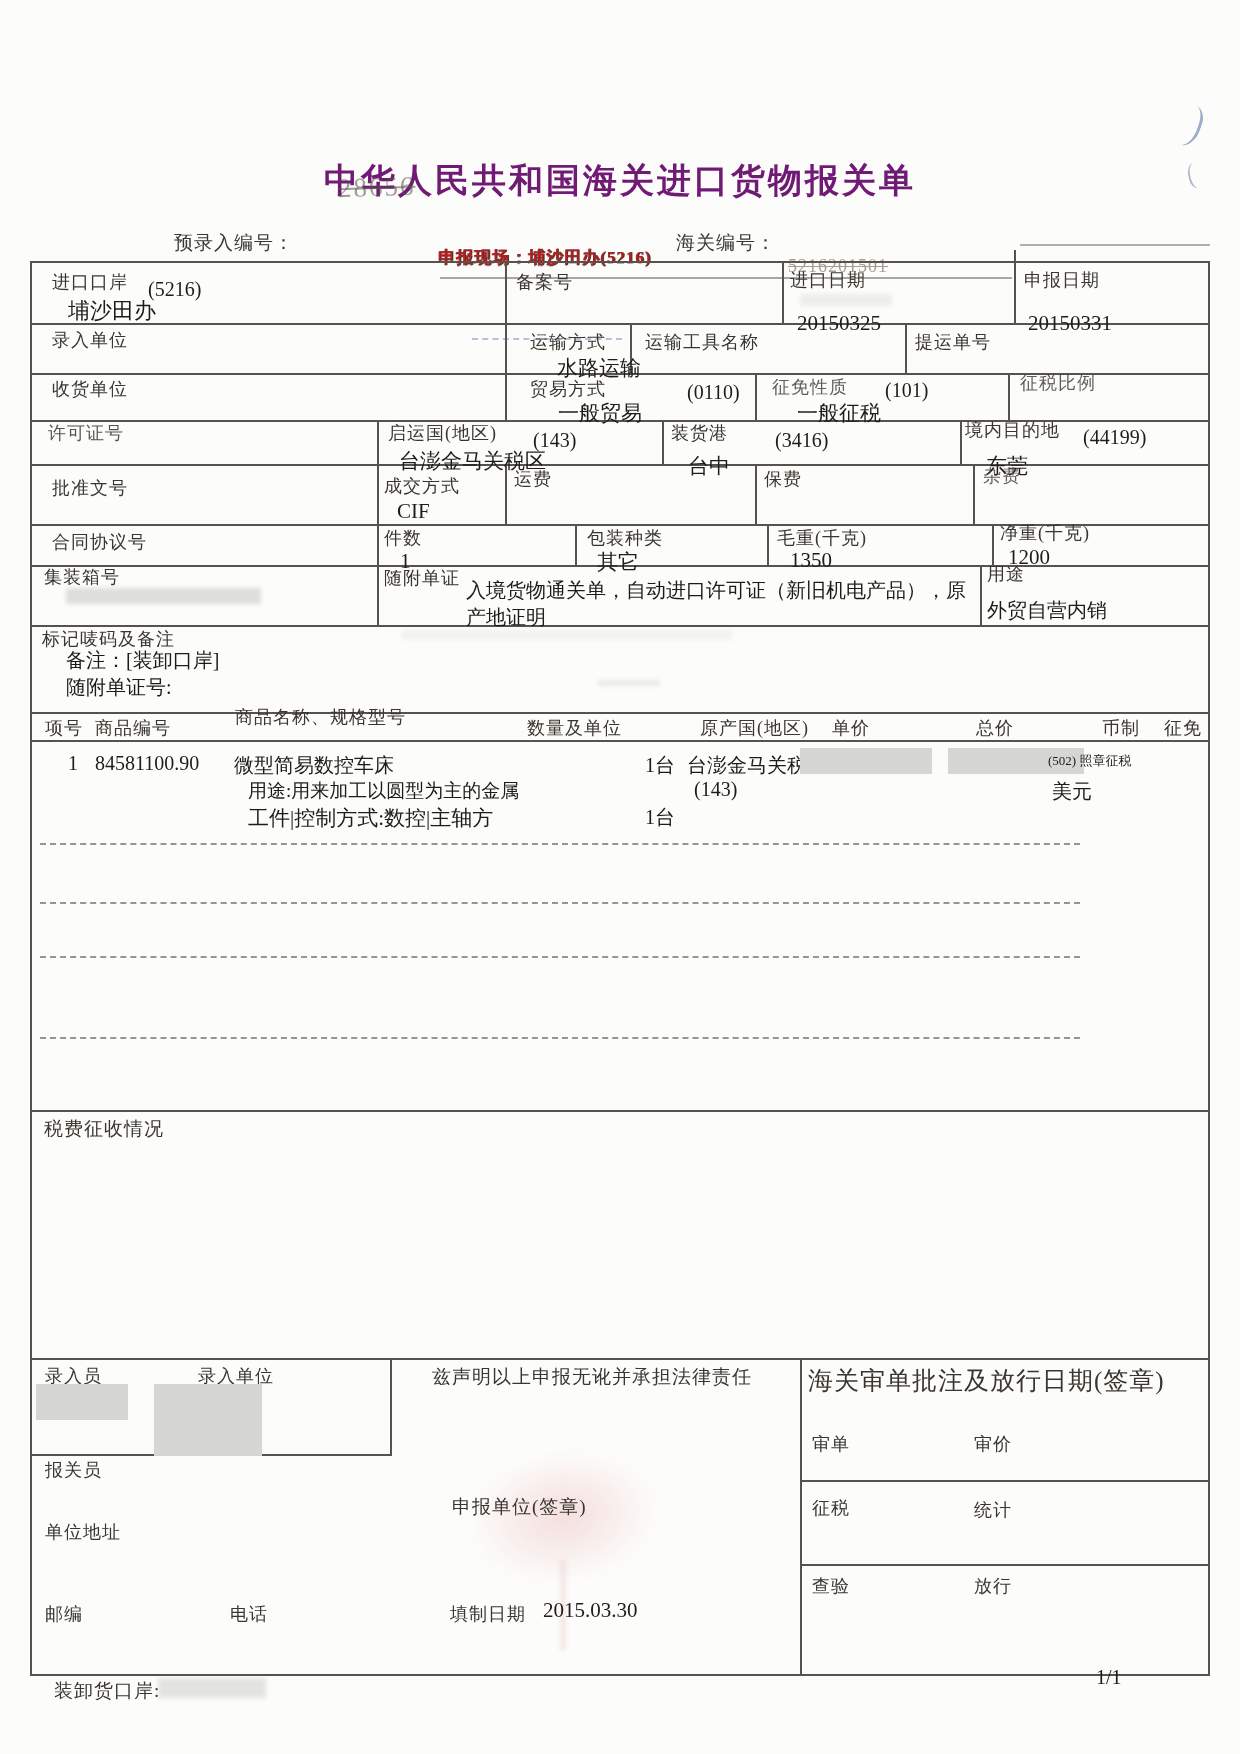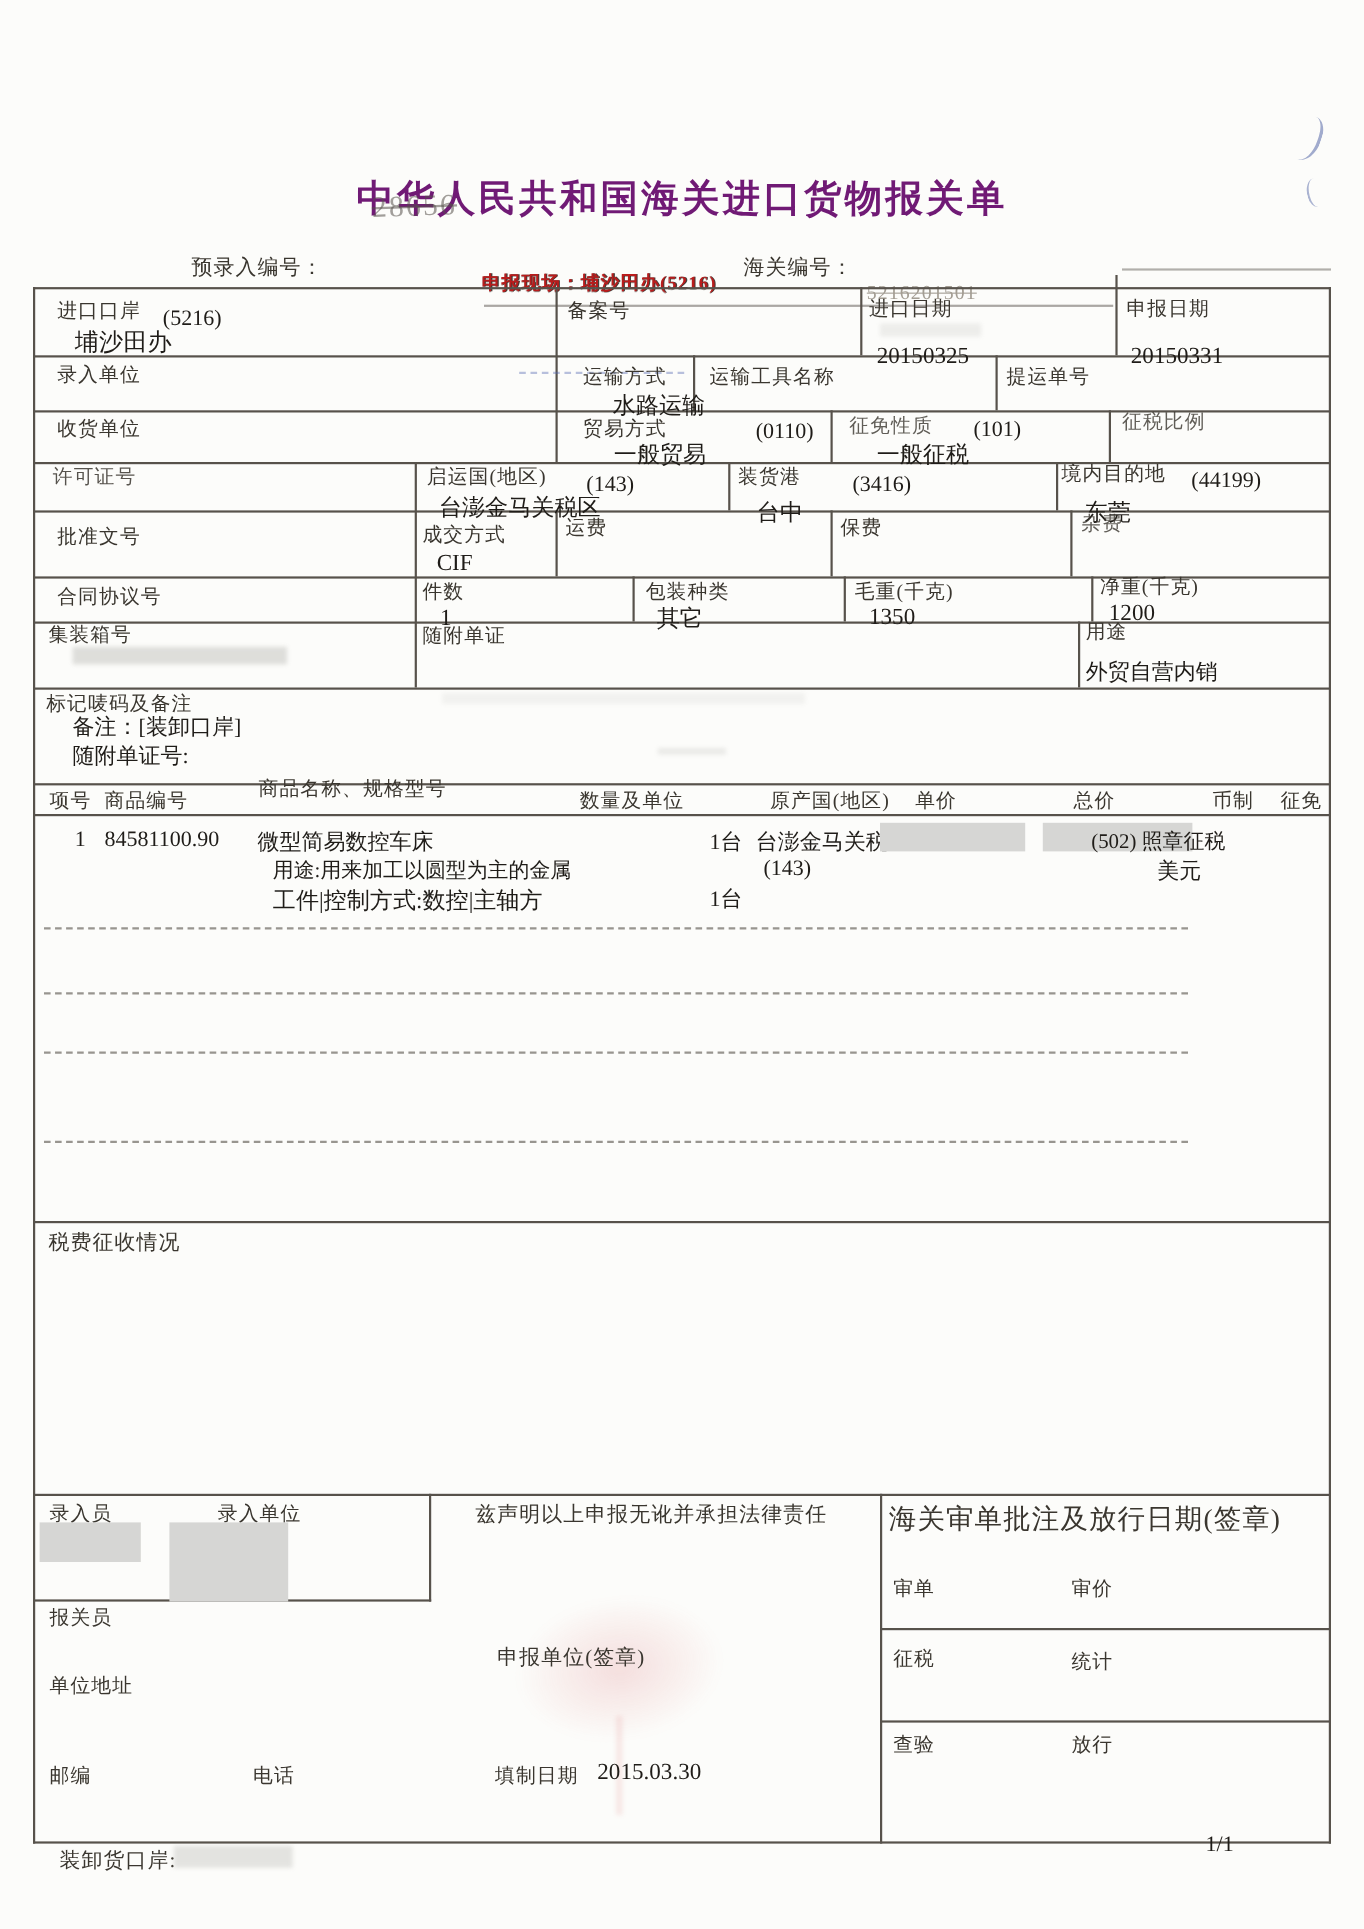--- a/index.html
+++ b/index.html
@@ -131,20 +131,21 @@
   <div class="lbl" style="left:587px;top:526px;">包装种类</div>
   <div class="val" style="left:597px;top:548px;font-size:21px;">其它</div>
   <div class="lbl" style="left:777px;top:526px;">毛重(千克)</div>
   <div class="val" style="left:790px;top:548px;font-size:21px;">1350</div>
   <div class="lbl" style="left:1000px;top:521px;">净重(千克)</div>
   <div class="val" style="left:1008px;top:545px;font-size:21px;">1200</div>
 
   <div class="lbl" style="left:44px;top:565px;">集装箱号</div>
   <div class="smudge" style="left:66px;top:588px;width:195px;height:16px;opacity:.3;"></div>
   <div class="lbl" style="left:384px;top:566px;">随附单证</div>
+  <div class="wrapval" style="left:466px;top:577px;width:516px;">入境货物通关单，自动进口许可证（新旧机电产品），原产地证明</div>
   <div class="lbl" style="left:987px;top:562px;">用途</div>
   <div class="val" style="left:987px;top:597px;">外贸自营内销</div>
 
   <div class="lbl" style="left:42px;top:627px;">标记唛码及备注</div>
   <div class="val" style="left:66px;top:647px;">备注：[装卸口岸]</div>
   <div class="val" style="left:66px;top:674px;">随附单证号:</div>
   <div class="smudge" style="left:402px;top:630px;width:330px;height:10px;opacity:.1;"></div>
   <div class="smudge" style="left:598px;top:680px;width:62px;height:6px;opacity:.18;"></div>
 
   <div class="lbl" style="left:45px;top:716px;font-size:18px;">项号</div>
@@ -161,21 +162,21 @@
   <div class="val" style="left:95px;top:752px;">84581100.90</div>
   <div class="val" style="left:234px;top:752px;">微型简易数控车床</div>
   <div class="val" style="left:248px;top:778px;font-size:19px;">用途:用来加工以圆型为主的金属</div>
   <div class="val" style="left:248px;top:804px;font-size:21px;">工件|控制方式:数控|主轴方</div>
   <div class="val" style="left:645px;top:752px;">1台</div>
   <div class="val" style="left:687px;top:752px;">台澎金马关税</div>
   <div class="val" style="left:694px;top:778px;">(143)</div>
   <div class="val" style="left:645px;top:804px;">1台</div>
   <div class="redact" style="left:800px;top:748px;width:132px;height:26px;"></div>
   <div class="redact" style="left:948px;top:748px;width:136px;height:26px;"></div>
-  <div class="val" style="left:992px;top:752px;font-size:19px;font-family:Liberation Serif, serif;">(502) 照章征税</div>
+  <div class="val" style="left:1048px;top:752px;font-size:13px;font-family:Liberation Serif, serif;">(502) 照章征税</div>
   <div class="val" style="left:1052px;top:778px;">美元</div>
 
   <div class="dash" style="left:40px;top:843px;width:1040px;"></div>
   <div class="dash" style="left:40px;top:902px;width:1040px;"></div>
   <div class="dash" style="left:40px;top:956px;width:1040px;"></div>
   <div class="dash" style="left:40px;top:1037px;width:1040px;"></div>
 
   <div class="lbl" style="left:44px;top:1116px;font-size:19px;">税费征收情况</div>
 
   <div class="lbl" style="left:45px;top:1364px;">录入员</div>

